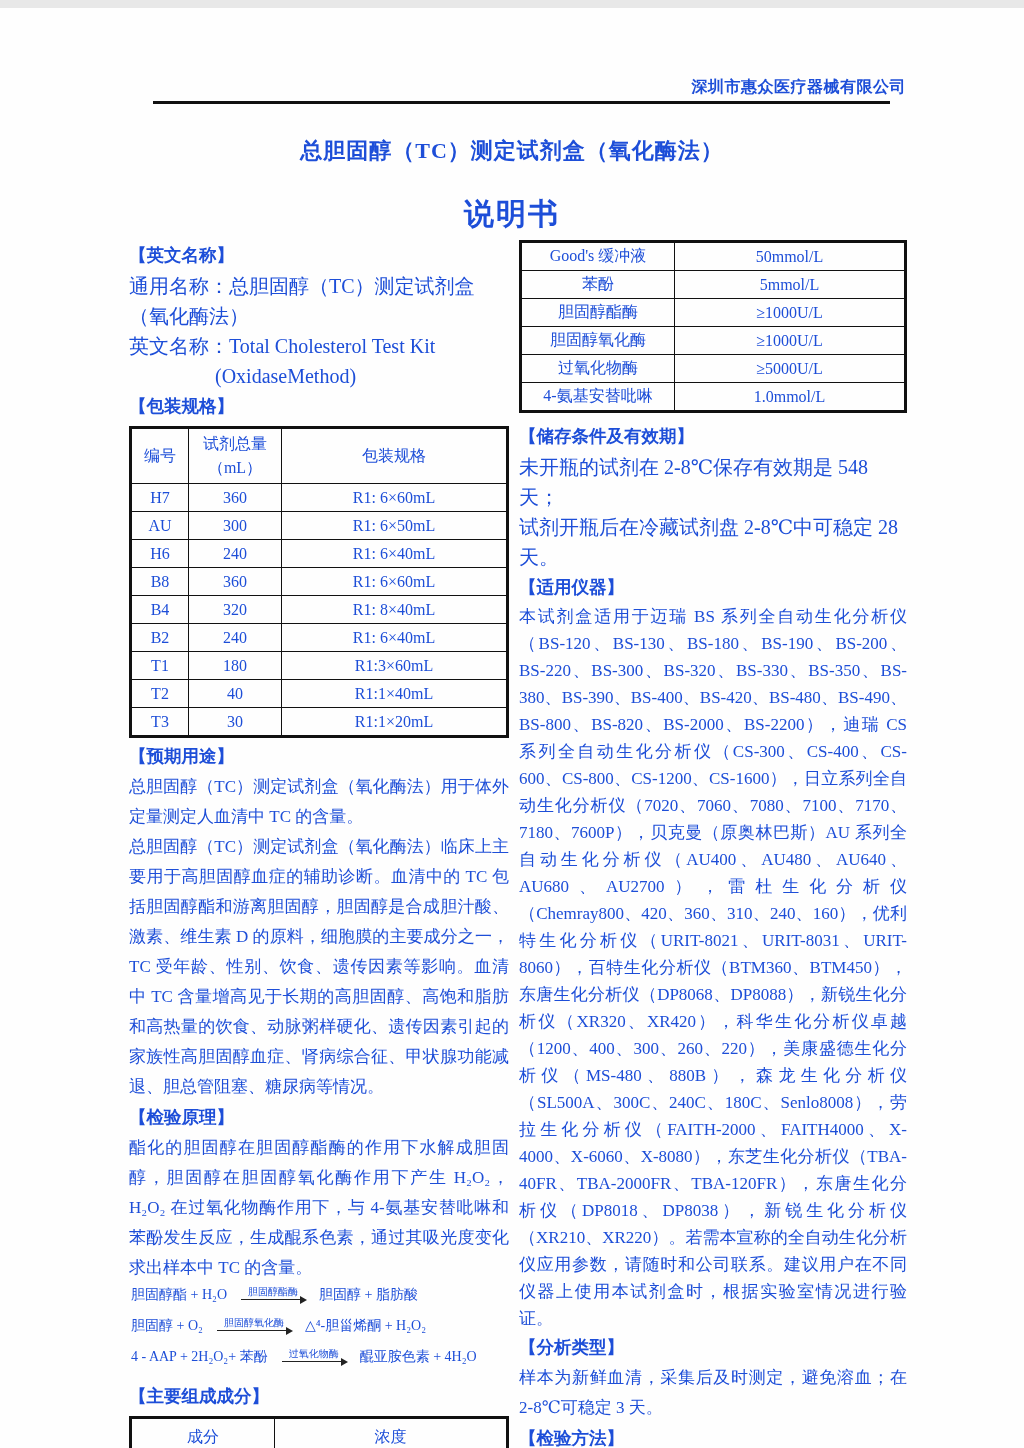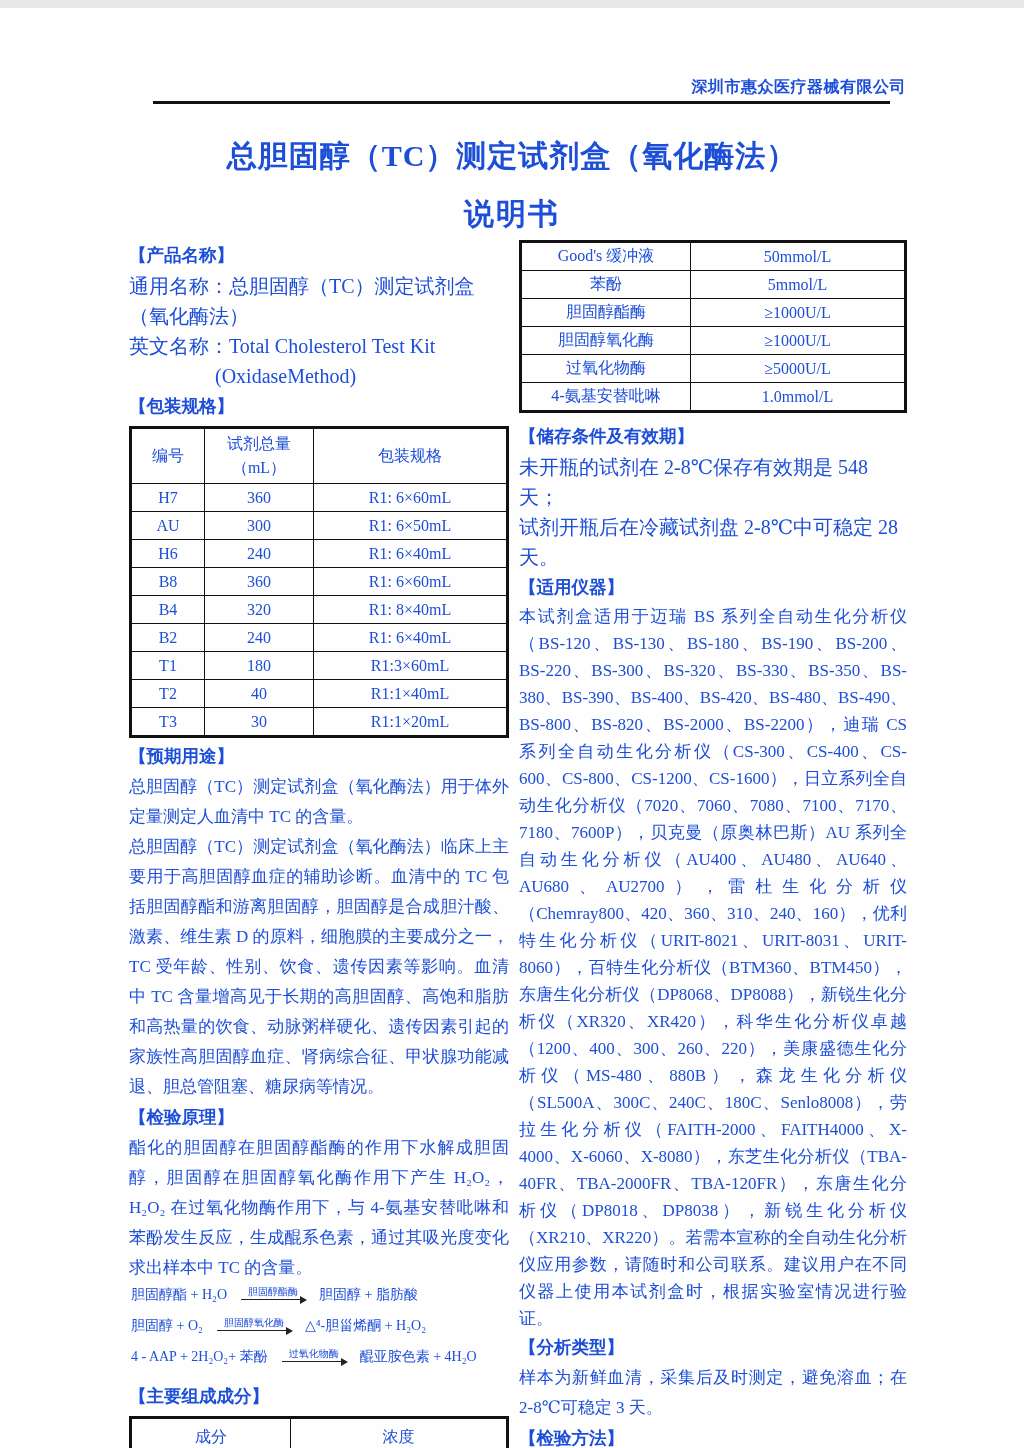--- a/index.html
+++ b/index.html
@@ -16,21 +16,21 @@
     position:absolute; top:69px; right:118px;
     font-size:16px; font-weight:bold; letter-spacing:0.5px;
   }
   .rule {
     position:absolute; top:93px; left:153px; width:737px;
     height:3px; background:#111;
     border-bottom:1px solid #fefefe;
   }
   .title {
     position:absolute; top:128px; left:0; width:100%;
-    text-align:center; font-size:30px; font-weight:bold; margin:0;
+    text-align:center; font-size:22px; font-weight:bold; margin:0;
     letter-spacing:1px;
   }
   .subtitle {
     position:absolute; top:186px; left:0; width:100%;
     text-align:center; font-size:30px; font-weight:bold; margin:0;
     letter-spacing:2px;
   }
   .content {
     position:absolute; top:232px; left:129px; width:778px;
     display:flex; gap:10px;
@@ -39,21 +39,21 @@
   .col-right { width:388px; }
   .sec-h { font-size:17.5px; font-weight:bold; line-height:29px; padding:1px 0; }
   .para  { margin:0; font-size:17px; line-height:30px; text-align:justify; }
   .line  { margin:0; font-size:20px; line-height:30px; }
   .indent { padding-left:86px; }
   .tight { line-height:27px; }
 
   table.tbl { border-collapse:collapse; width:100%; border:3px solid #111; table-layout:fixed; }
   table.tbl th, table.tbl td {
     border:1px solid #111; text-align:center; font-weight:normal;
-    font-size:16px; padding:0 8px; overflow:hidden;
+    font-size:16px; padding:0 0; overflow:hidden;
   }
   .pkg { margin:4px 0 3px 0; }
   .pkg th { height:54px; border-bottom:3px solid #111; line-height:24px; }
   .pkg td { height:27px; }
   .pkg .c-code { width:56px; }
   .pkg .c-vol  { width:92px;text-align:center; }
 
   .vals { margin-bottom:8px; }
   .vals td { height:27px; }
   .vals .c-name { width:152px; }
@@ -87,21 +87,21 @@
   <div class="company">深圳市惠众医疗器械有限公司</div>
   <div class="rule"></div>
 
   <h1 class="title">总胆固醇（TC）测定试剂盒（氧化酶法）</h1>
   <h2 class="subtitle">说明书</h2>
 
   <div class="content">
 
     <div class="col-left">
 
-      <div class="sec-h">【产品名称】</div>
+      <div class="sec-h">【英文名称】</div>
       <p class="line">通用名称：总胆固醇（TC）测定试剂盒（氧化酶法）</p>
       <p class="line">英文名称：Total Cholesterol Test Kit</p>
       <p class="line indent">(OxidaseMethod)</p>
 
       <div class="sec-h">【包装规格】</div>
 
       <table class="tbl pkg">
         <thead>
           <tr>
             <th class="c-code">编号</th>

